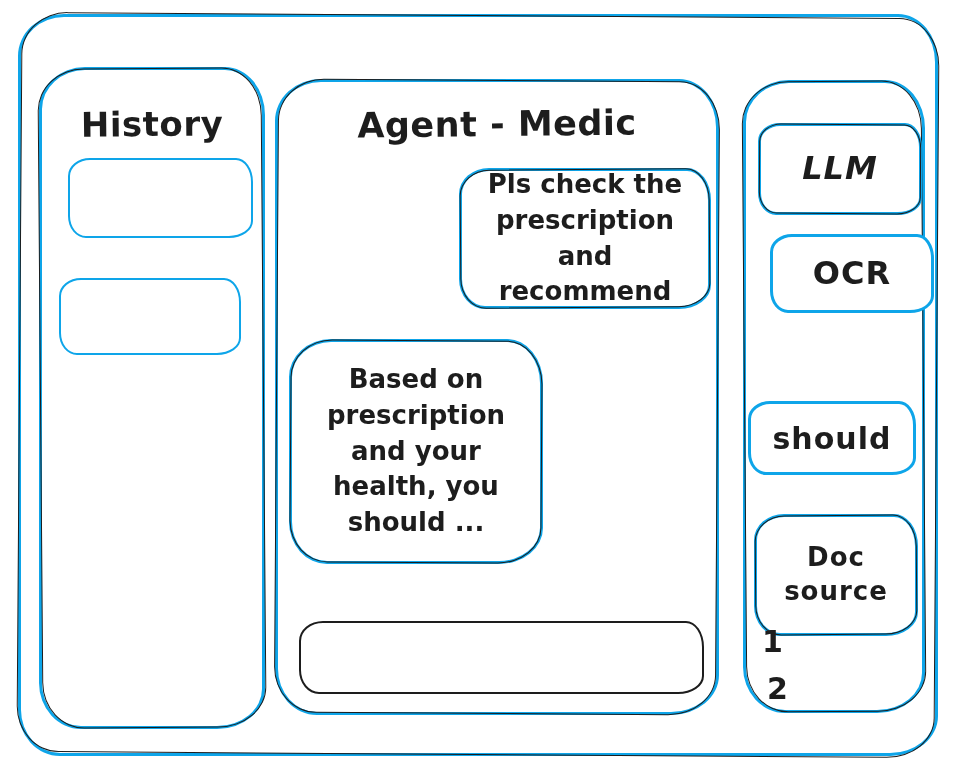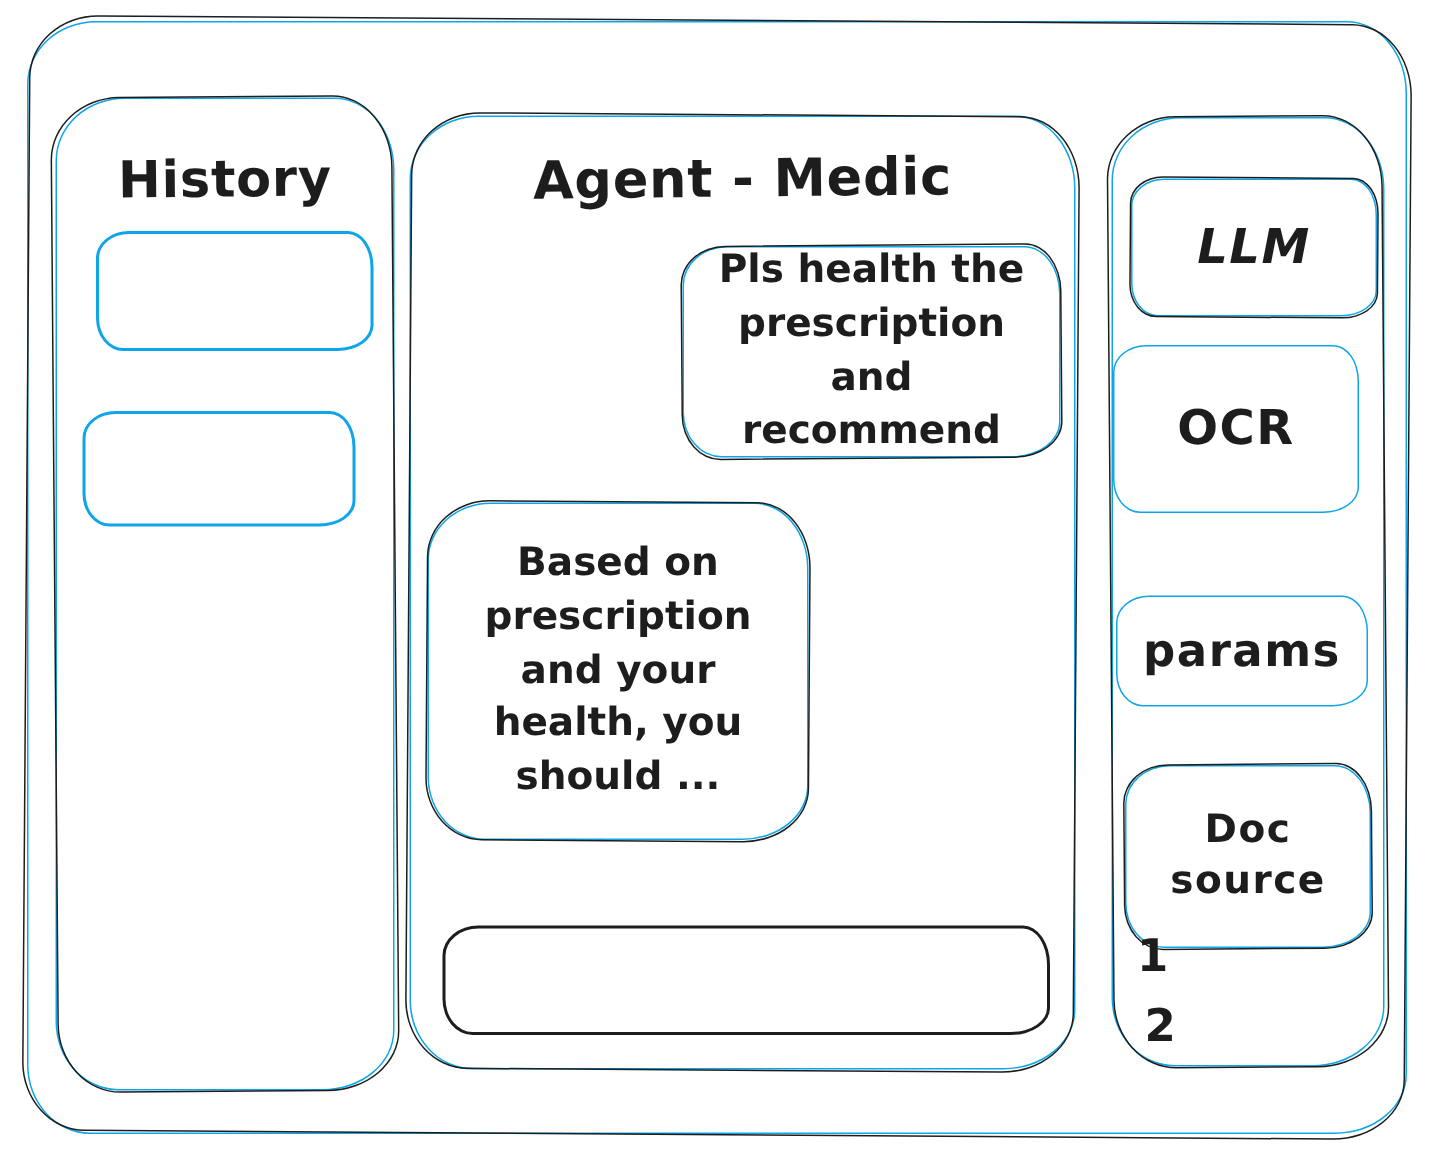--- a/index.html
+++ b/index.html
@@ -5,21 +5,21 @@
   html,body{margin:0;padding:0;}
   body{
     width:957px;height:777px;background:#ffffff;
     font-family:"DejaVu Sans","Liberation Sans",sans-serif;
     color:#1d1d1d;overflow:hidden;
   }
   .canvas{position:relative;width:957px;height:777px;background:#fff;}
   
   .sk{
     position:absolute;box-sizing:border-box;background:#fff;
-    border:1px solid #0ea5e9;
+    border:3px solid #0ea5e9;
   }
   .r-big{border-radius:46px 40px 48px 42px / 42px 48px 40px 46px;}
   .r-med{border-radius:30px 24px 32px 26px / 26px 32px 24px 30px;}
   .r-sm{border-radius:22px 17px 24px 18px / 18px 24px 17px 22px;}
   
   .double{}
   .double::before{
     content:"";position:absolute;inset:-2px;border:1.7px solid #1d1d1d;
     border-radius:inherit;transform:rotate(0.4deg);pointer-events:none;
   }
@@ -60,38 +60,38 @@
     <aside class="sk r-big double alt" style="left:18px;top:50px;width:226px;height:662px;">
       <div class="panel-title" style="top:34px;">History</div>
       <div class="sk r-sm hist-item" style="left:26px;top:88px;width:185px;height:80px;"></div>
       <div class="sk r-sm hist-item" style="left:17px;top:208px;width:182px;height:77px;"></div>
     </aside>
 
     <main class="sk r-big double" style="left:254px;top:62px;width:444px;height:636px;padding-left:36px;">
       <h1 class="panel-title" style="top:22px;margin:0;font-size:35px;">Agent - Medic</h1>
 
       <div class="sk bubble r-med double alt" style="left:181px;top:86px;width:252px;height:141px;padding:8px 14px;">
-        <span>Pls health the prescription and recommend</span>
+        <span>Pls check the prescription and recommend</span>
       </div>
 
       <div class="sk bubble double" style="left:11px;top:257px;width:254px;height:225px;padding:8px 26px;
                   border-radius:42px 36px 44px 38px / 38px 44px 36px 42px;">
         <span>Based on prescription and your health, you should ...</span>
       </div>
 
       <input class="chat-input" style="left: 21px; top: 539px; width: 405px; height: 73px;" value="">
     </main>
 
     <aside class="sk r-big double alt" style="left:722px;top:63px;width:182px;height:633px;">
 
       <button class="tool sk r-sm double" style="left:12px;top:40px;width:164px;height:92px;font-style:italic;">LLM</button>
 
-      <button class="tool sk r-sm" style="left:0;top:151px;width:164px;height:112px;">OCR</button>
+      <button class="tool sk r-sm" style="left:24px;top:151px;width:164px;height:79px;">OCR</button>
 
-      <button class="tool sk r-sm" style="left:2px;top:318px;width:168px;height:74px;font-size:30px;">params</button>
+      <button class="tool sk r-sm" style="left:2px;top:318px;width:168px;height:74px;font-size:30px;">should</button>
 
       <button class="tool sk r-med double alt" style="left:8px;top:431px;width:164px;height:122px;font-size:26px;padding:0 24px;">Doc source</button>
 
       <div class="doc-num" style="left:16px;top:541px;">1</div>
       <div class="doc-num" style="left:21px;top:588px;">2</div>
     </aside>
 
   </div>
 </div>
 

